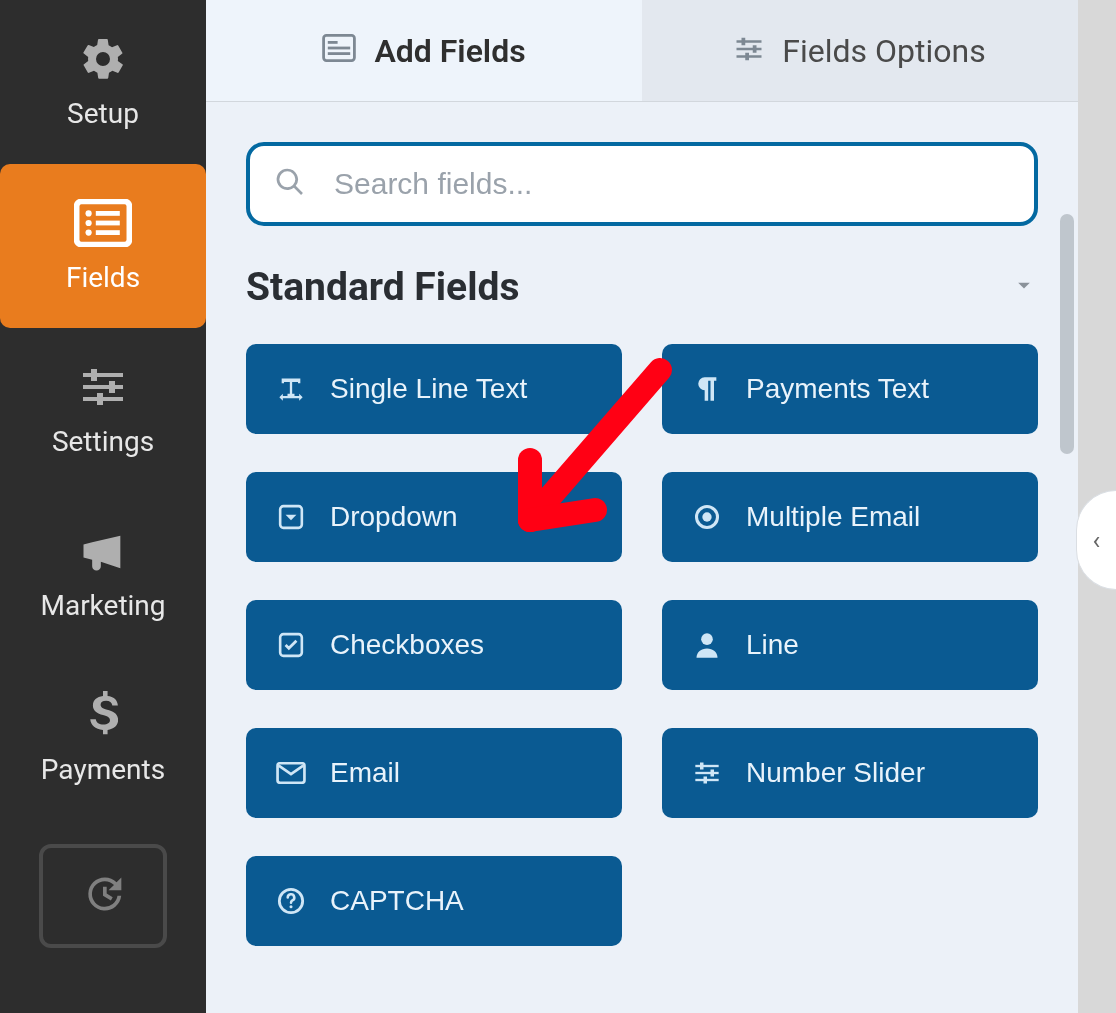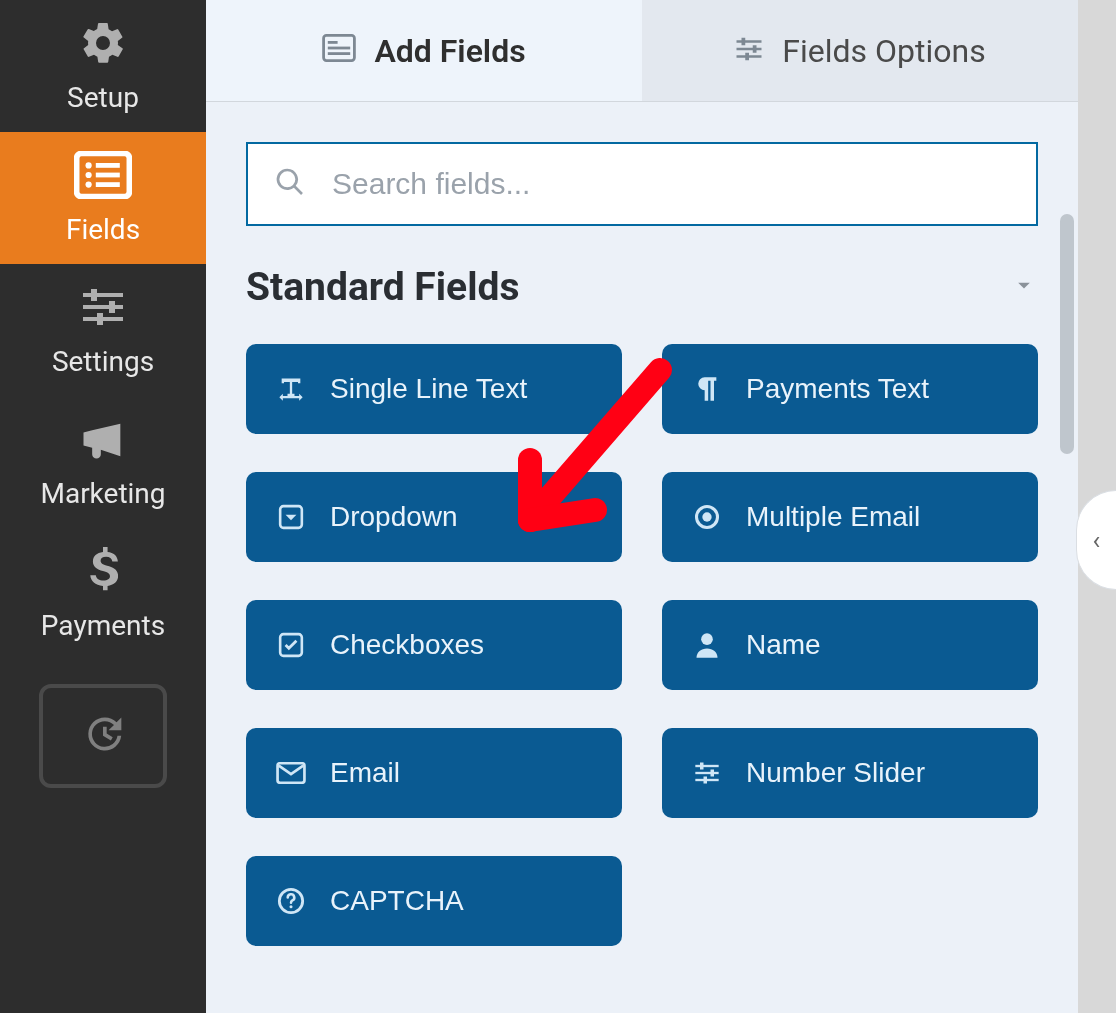--- a/index.html
+++ b/index.html
@@ -22,25 +22,25 @@
     flex-direction: column;
     flex-shrink: 0;
   }
   .side-item {
     display: flex;
     flex-direction: column;
     align-items: center;
     justify-content: center;
     gap: 14px;
     color: #e7e7e7;
-    height: 132px;
+    height: 164px;
     cursor: pointer;
     font-size: 28px;
   }
-  .side-item.active { background: #e97c1e; color: #fff; }
+  .side-item.active { background: #e97c1e; color: #fff; border-radius: 10px; }
   .side-item .glyph { height: 48px; display:flex; align-items:center; justify-content:center; }
   .side-item .glyph svg { fill: currentColor; }
   .side-item.muted .glyph svg { opacity: .7; }
   .side-label { font-weight: 400; }
 
   .side-bottom {
     margin: 24px auto 0;
     width: 128px; height: 104px;
     border: 4px solid #4a4a4a;
     border-radius: 12px;
@@ -84,22 +84,22 @@
     flex:1;
   }
 
   .search-wrap {
     position: relative;
     margin-bottom: 38px;
   }
   .search-input {
     width:100%;
     height:84px;
-    border:2px solid #0369a1;
-    border-radius:0;
+    border:4px solid #0369a1;
+    border-radius:18px;
     background:#fff;
     font-size:30px;
     color:#333;
     padding: 0 24px 0 84px;
   }
   .search-input::placeholder { color:#9aa2ab; }
   .search-icon {
     position:absolute; left:28px; top:50%; transform:translateY(-50%);
     color:#9aa2ab;
   }
@@ -340,21 +340,21 @@
         </button>
 
 
         <button class="field-btn">
           <span class="fi">
             <svg width="24" height="28" viewBox="0 0 20 24">
                 <circle cx="10" cy="7" r="5"></circle>
                 <path d="M1 23c0-5 4-8 9-8s9 3 9 8Z"></path>
               </svg>
           </span>
-          <span>Name</span>
+          <span>Line</span>
         </button>
 
         <button class="field-btn">
           <span class="fi">
             <svg width="30" height="22" viewBox="0 0 24 18">
                 <rect x="1" y="1" width="22" height="16" rx="2" fill="none" stroke="#cfe6f6" stroke-width="2.2"></rect>
                 <path d="M2 3l10 7L22 3" fill="none" stroke="#cfe6f6" stroke-width="2.2"></path>
               </svg>
           </span>
           <span>Email</span>

